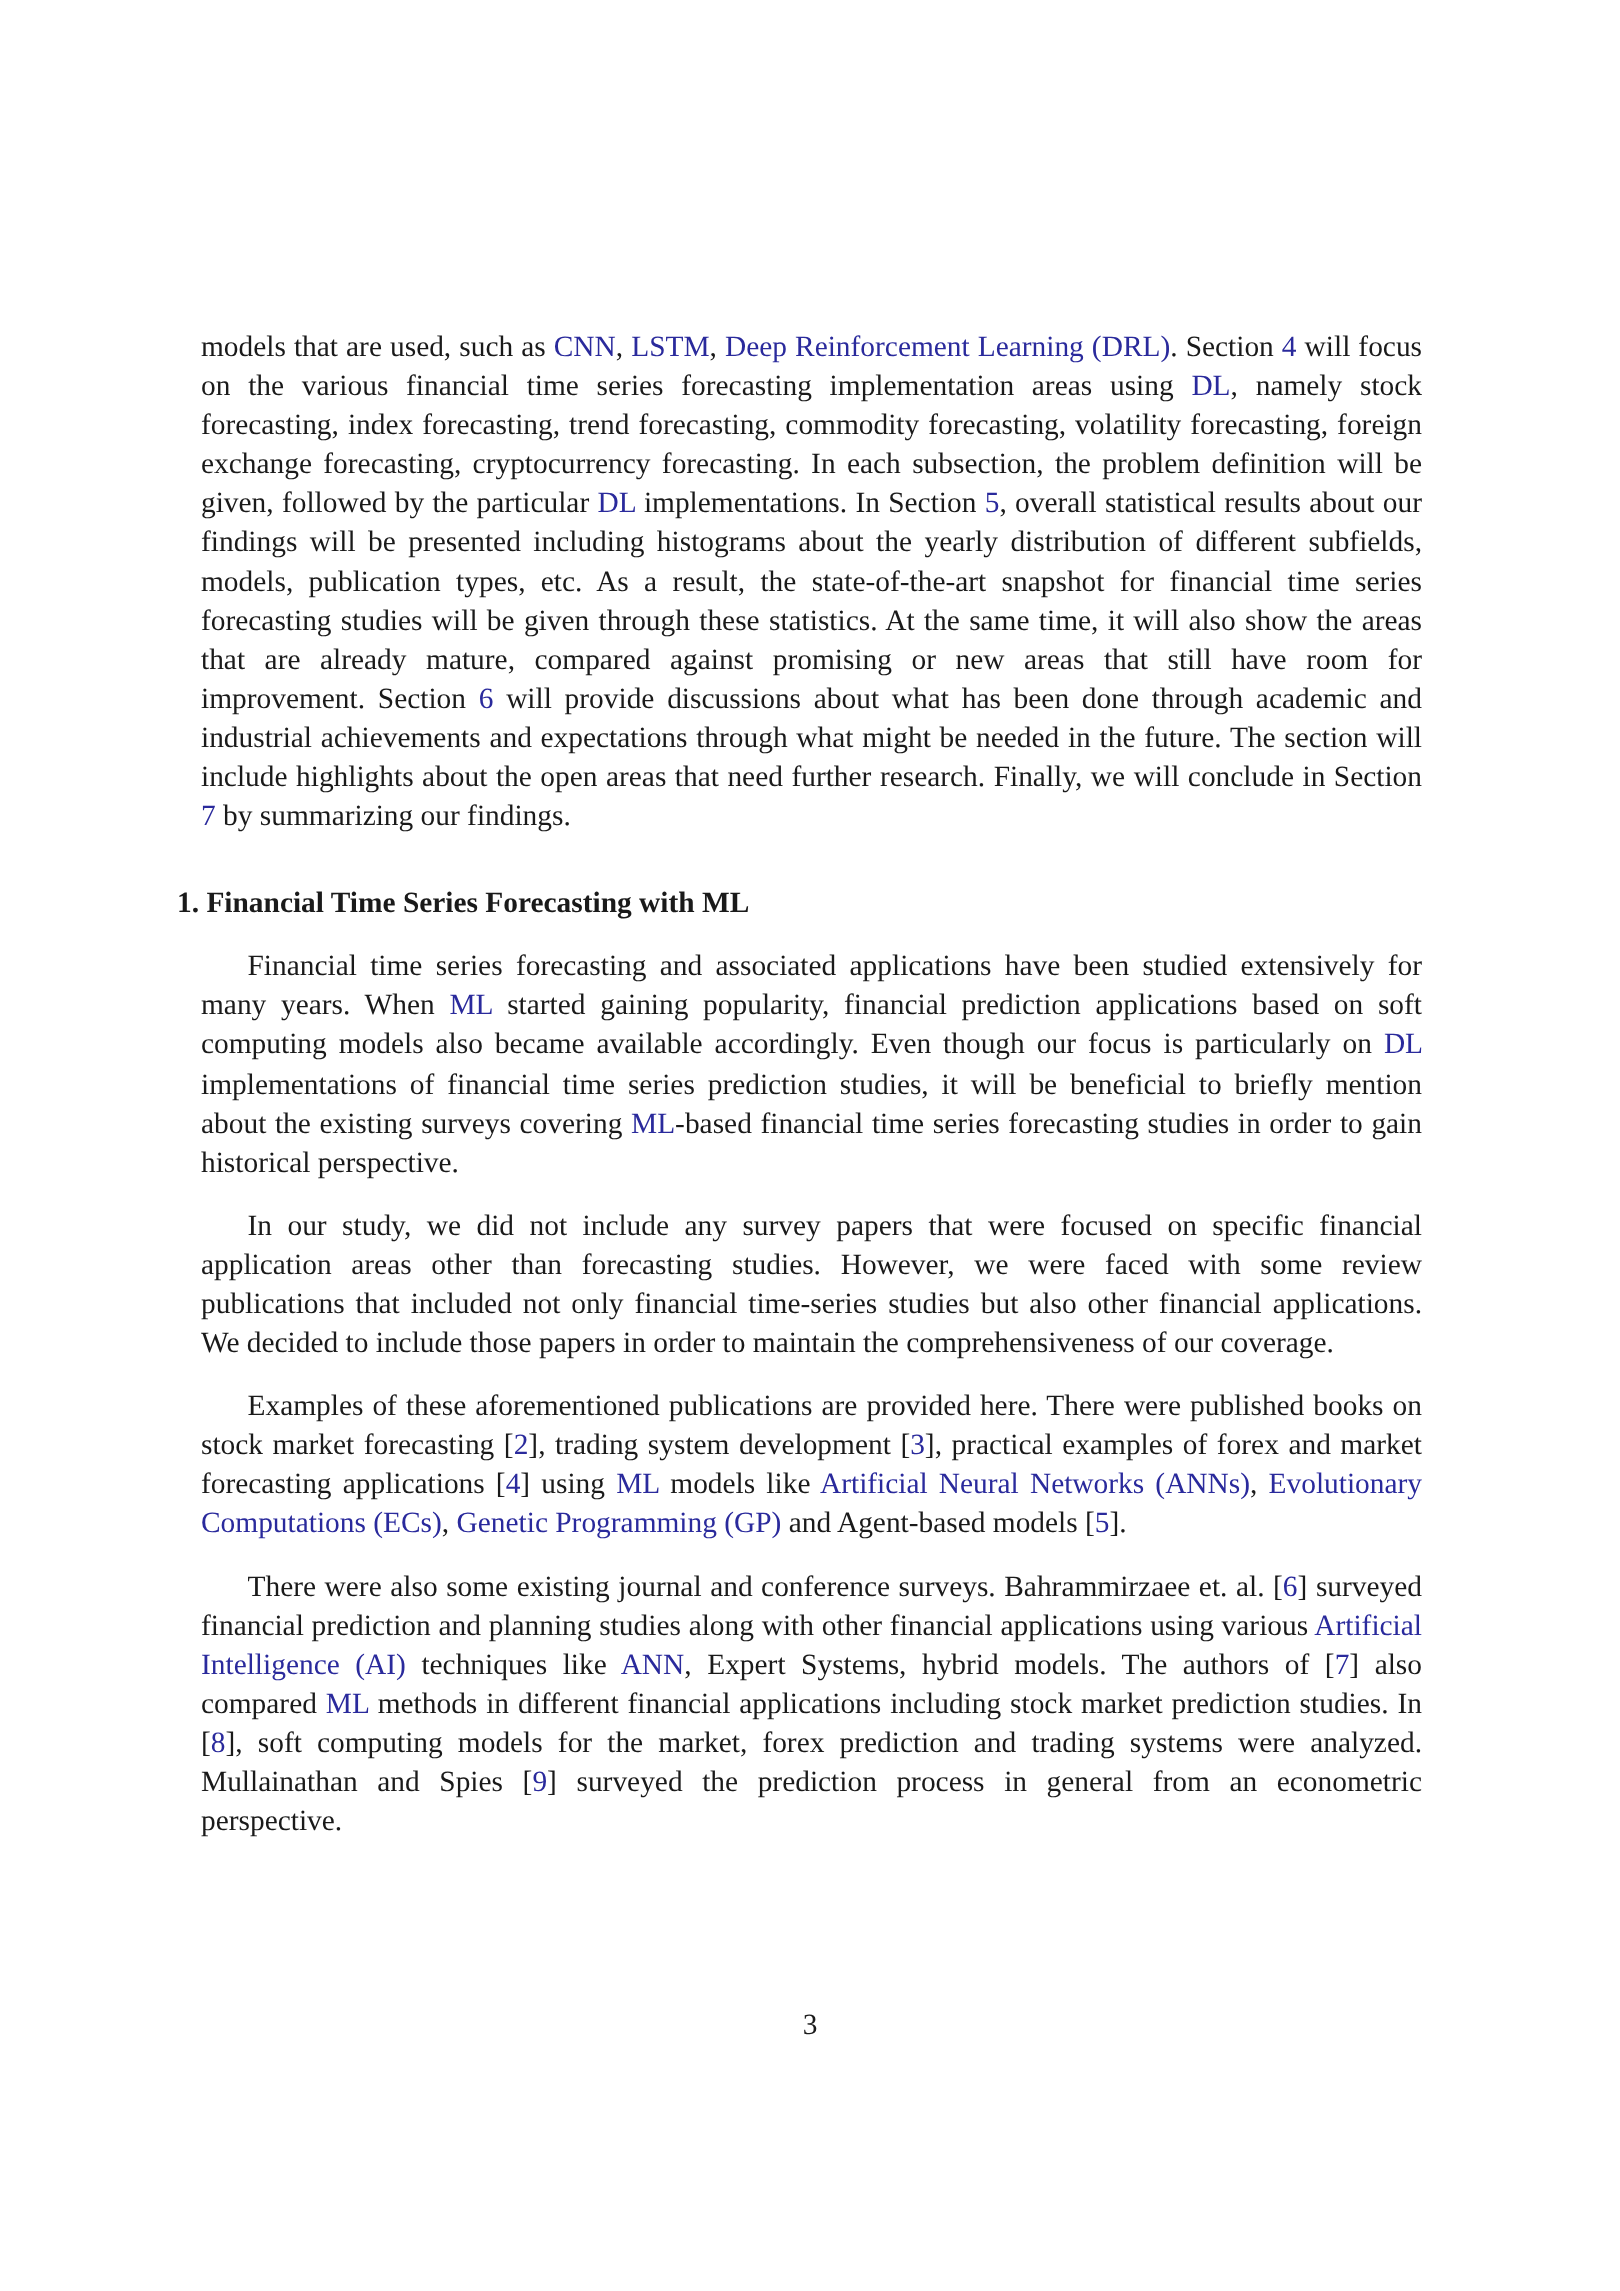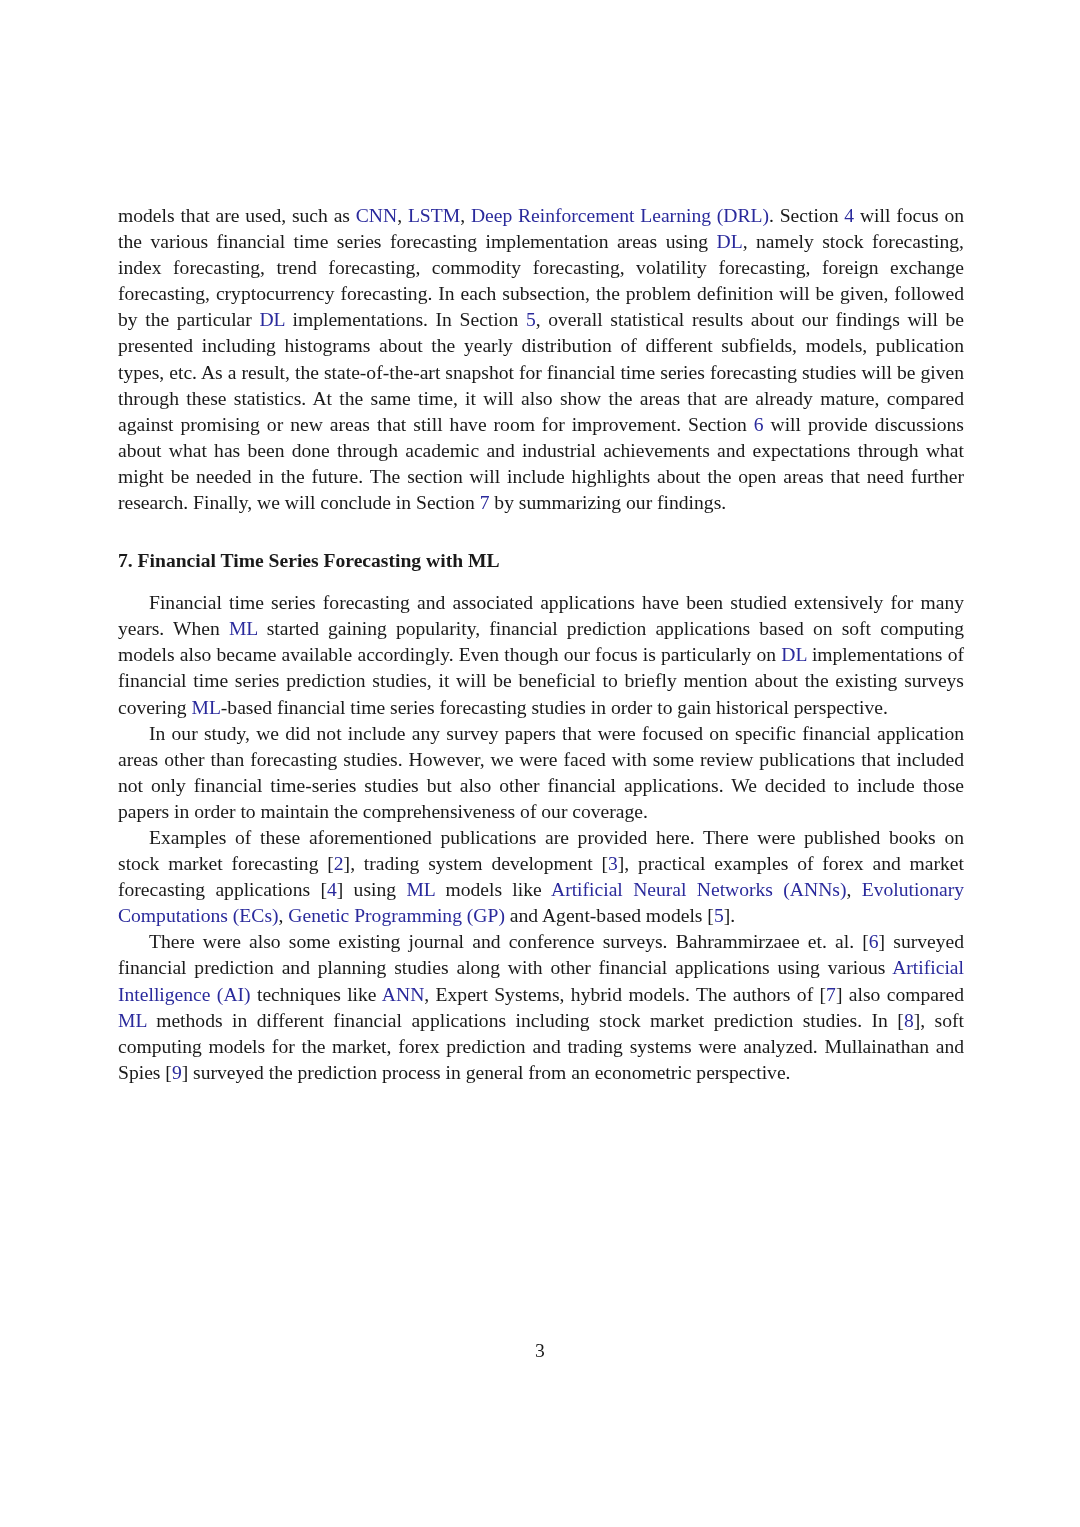--- a/index.html
+++ b/index.html
@@ -3,38 +3,38 @@
 <meta charset="utf-8">
 <style>
   html, body { margin: 0; padding: 0; background: #ffffff; }
   body { width: 1080px; height: 1527px; position: relative; overflow: hidden; }
   .page {
     position: absolute; left: 118px; top: 203px; width: 846px;
     font-family: "Liberation Serif", "DejaVu Serif", serif;
     font-size: 19.6px; line-height: 26.1px; color: #1a1a1a;
     text-align: justify; hyphens: manual;
   }
-  .page p { margin: 0; }
+  .page p { margin: 16px; }
   .indent { text-indent: 31px; }
   .lnk { color: #2a2a9c; }
   h2.section {
     font-family: "Liberation Serif", "DejaVu Serif", serif;
     font-weight: bold; font-size: 19.6px; margin: 32px 0 16px 0; line-height: 26px;
     text-align: left;
   }
   .pagenum {
     position: absolute; top: 1340px; left: 0; width: 1080px; text-align: center;
     font-family: "Liberation Serif", "DejaVu Serif", serif; font-size: 19.6px; color: #1a1a1a;
   }
 </style>
 </head>
 <body>
 
 <div class="page">
   <p>models that are used, such as <span class="lnk" style="color: rgb(42, 42, 156);">CNN</span>, <span class="lnk" style="color: rgb(42, 42, 156);">LSTM</span>, <span class="lnk" style="color: rgb(42, 42, 156);">Deep Reinforcement Learning (DRL)</span>. Section <span class="lnk" style="color: rgb(42, 42, 156);">4</span> will focus on the various financial time series forecasting implementation areas using <span class="lnk" style="color: rgb(42, 42, 156);">DL</span>, namely stock forecasting, index forecasting, trend forecasting, commodity forecasting, volatility forecasting, foreign exchange forecasting, cryptocurrency forecasting. In each subsection, the problem definition will be given, followed by the particular <span class="lnk" style="color: rgb(42, 42, 156);">DL</span> implementations. In Section <span class="lnk" style="color: rgb(42, 42, 156);">5</span>, overall statistical results about our findings will be presented including histograms about the yearly distribution of different subfields, models, publication types, etc. As a result, the state-of-the-art snapshot for financial time series forecasting studies will be given through these statistics. At the same time, it will also show the areas that are already mature, compared against promising or new areas that still have room for improvement. Section <span class="lnk" style="color: rgb(42, 42, 156);">6</span> will provide discussions about what has been done through academic and industrial achievements and expectations through what might be needed in the future. The section will include highlights about the open areas that need further research. Finally, we will conclude in Section <span class="lnk" style="color: rgb(42, 42, 156);">7</span> by summarizing our findings.</p>
-  <h2 class="section">7.  Financial Time Series Forecasting with ML</h2>
+  <h2 class="section">1.  Financial Time Series Forecasting with ML</h2>
   <p class="indent">Financial time series forecasting and associated applications have been studied extensively for many years. When <span class="lnk" style="color: rgb(42, 42, 156);">ML</span> started gaining popularity, financial prediction applications based on soft computing models also became available accordingly. Even though our focus is particularly on <span class="lnk" style="color: rgb(42, 42, 156);">DL</span> implementations of financial time series prediction studies, it will be beneficial to briefly mention about the existing surveys covering <span class="lnk" style="color: rgb(42, 42, 156);">ML</span>-based financial time series forecasting studies in order to gain historical perspective.</p>
   <p class="indent">In our study, we did not include any survey papers that were focused on specific financial application areas other than forecasting studies. However, we were faced with some review publications that included not only financial time-series studies but also other financial applications. We decided to include those papers in order to maintain the comprehensiveness of our coverage.</p>
   <p class="indent">Examples of these aforementioned publications are provided here. There were published books on stock market forecasting [<span class="lnk" style="color: rgb(42, 42, 156);">2</span>], trading system development [<span class="lnk" style="color: rgb(42, 42, 156);">3</span>], practical examples of forex and market forecasting applications [<span class="lnk" style="color: rgb(42, 42, 156);">4</span>] using <span class="lnk" style="color: rgb(42, 42, 156);">ML</span> models like <span class="lnk" style="color: rgb(42, 42, 156);">Artificial Neural Networks (ANNs)</span>, <span class="lnk" style="color: rgb(42, 42, 156);">Evolutionary Computations (ECs)</span>, <span class="lnk" style="color: rgb(42, 42, 156);">Genetic Programming (GP)</span> and Agent-based models [<span class="lnk" style="color: rgb(42, 42, 156);">5</span>].</p>
   <p class="indent">There were also some existing journal and conference surveys. Bahrammirzaee et. al. [<span class="lnk" style="color: rgb(42, 42, 156);">6</span>] surveyed financial prediction and planning studies along with other financial applications using various <span class="lnk" style="color: rgb(42, 42, 156);">Artificial Intelligence (AI)</span> techniques like <span class="lnk" style="color: rgb(42, 42, 156);">ANN</span>, Expert Systems, hybrid models. The authors of [<span class="lnk" style="color: rgb(42, 42, 156);">7</span>] also compared <span class="lnk" style="color: rgb(42, 42, 156);">ML</span> methods in different financial applications including stock market prediction studies. In [<span class="lnk" style="color: rgb(42, 42, 156);">8</span>], soft computing models for the market, forex prediction and trading systems were analyzed. Mullainathan and Spies [<span class="lnk" style="color: rgb(42, 42, 156);">9</span>] surveyed the prediction process in general from an econometric perspective.</p>
 </div>
 
 <div class="pagenum">3</div>
 
 </body></html>

